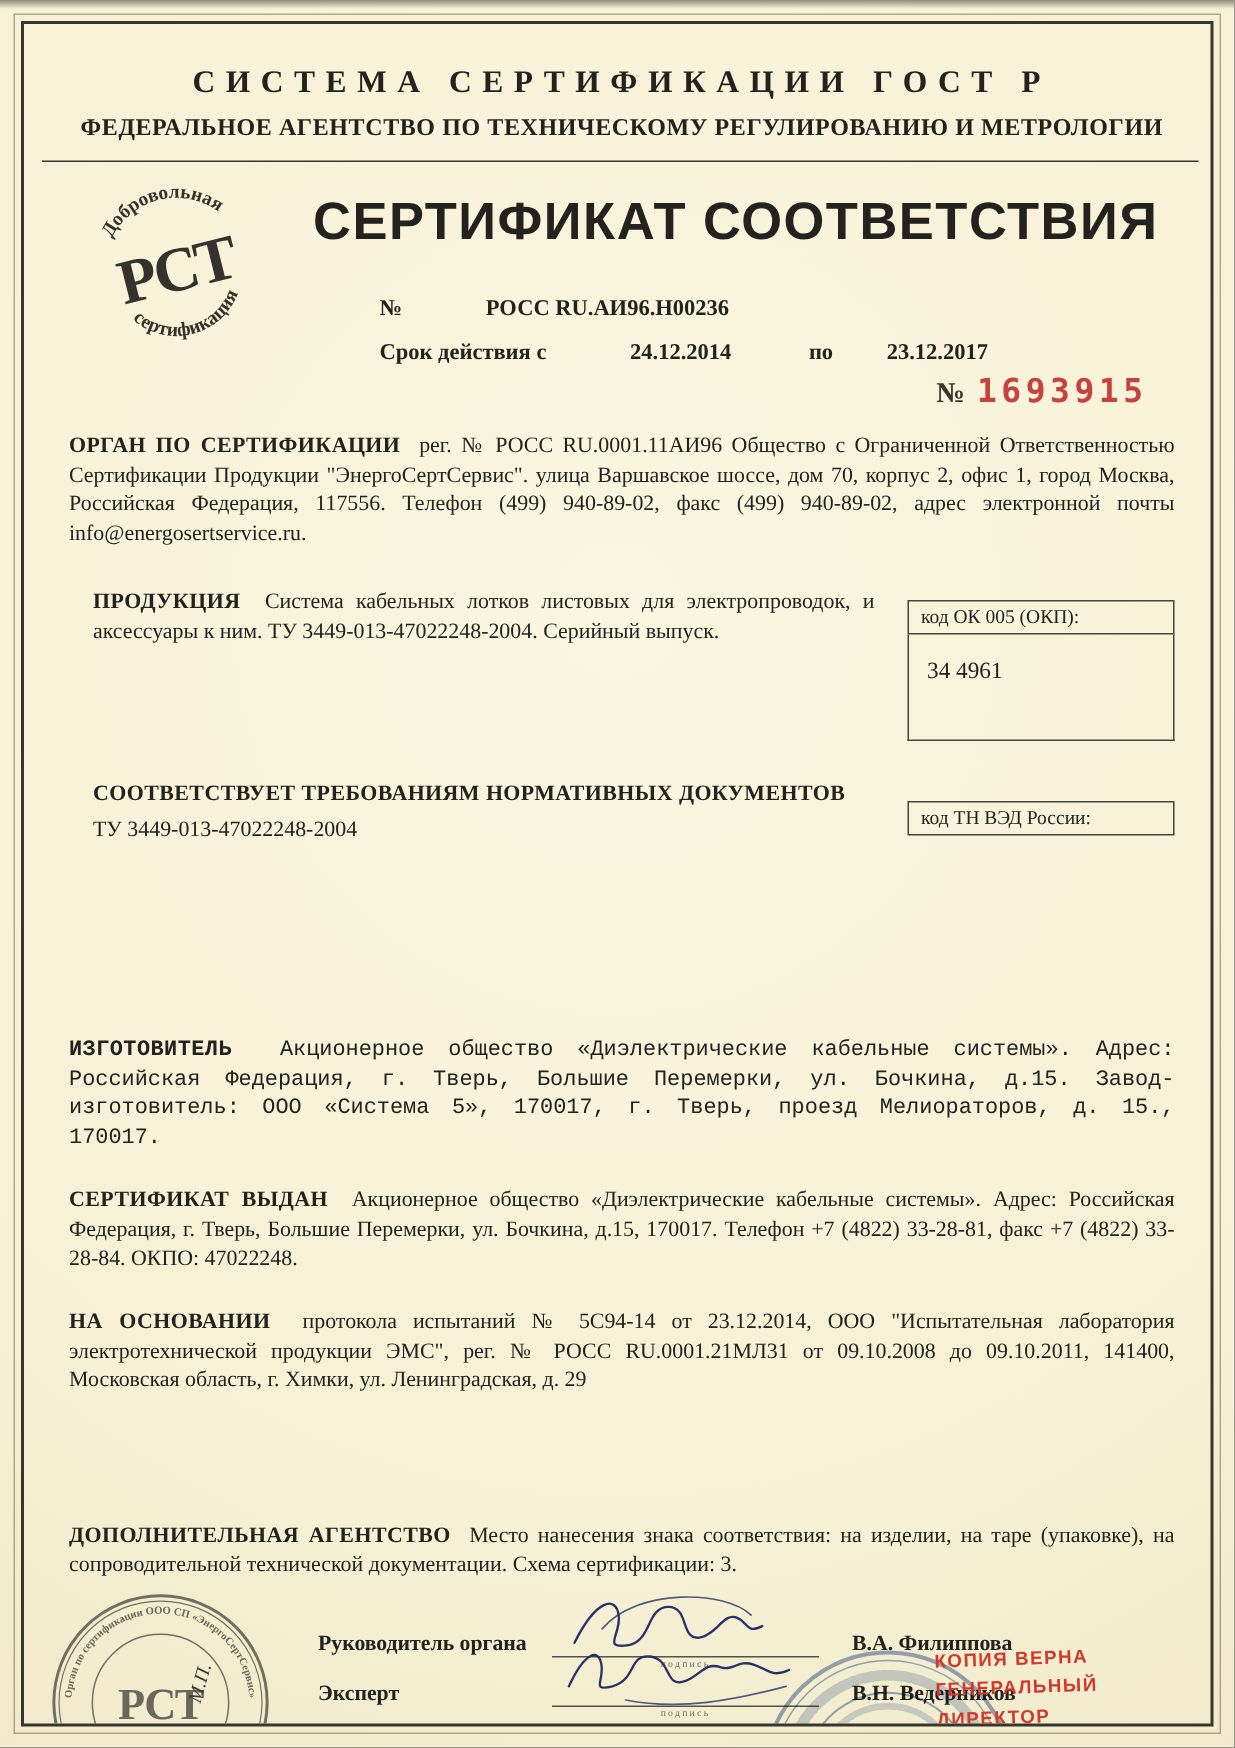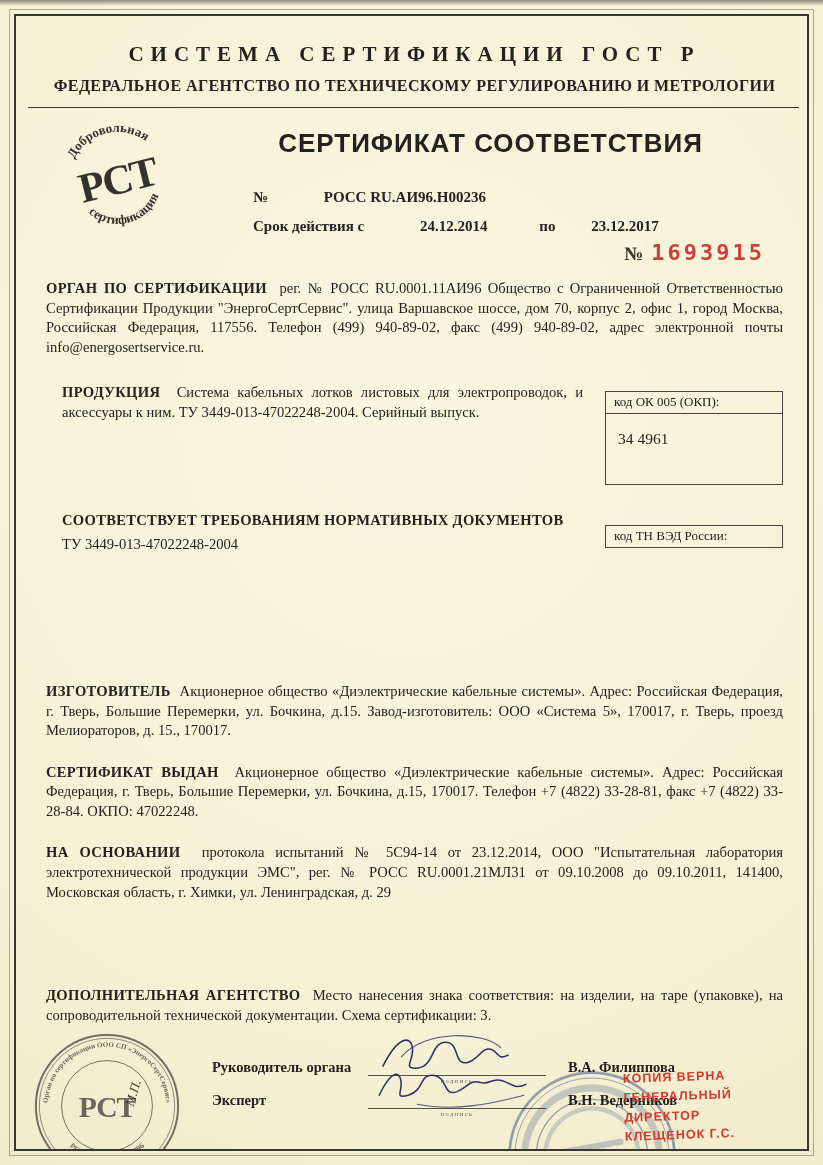--- a/index.html
+++ b/index.html
@@ -19,35 +19,35 @@
     padding:26px 24px 0 30px; overflow:hidden;
   }
   
   .sys { text-align:center; font-size:21px; font-weight:bold; letter-spacing:7px; }
   .agency { text-align:center; font-size:16px; font-weight:bold; letter-spacing:.4px; margin-top:10px; }
   .hrule { border:none; border-top:1.6px solid #37362f; margin:12px -16px 0 -18px; }
   
   .logo { position:absolute; left:26px; top:104px; }
   
   .titleblock { margin-left:152px; margin-top:20px; }
-  .title { text-align:center; font-family:"Liberation Sans","DejaVu Sans",sans-serif; font-size:26px; font-weight:bold; letter-spacing:1px; }
+  .title { text-align:center; font-family:"Liberation Sans","DejaVu Sans",sans-serif; font-size:35px; font-weight:bold; letter-spacing:1px; }
   .numrows { margin-top:24px; padding-left:55px; font-size:15px; font-weight:bold; line-height:1.9; }
   .numrows .gap-a { margin-left:52px;margin-top:36px; }
   .numrows .gap-b { margin-left:48px; }
   .numrows .gap-c { margin-left:32px; }
   .rednum { text-align:right; margin:0 18px 0 0; white-space:nowrap; }
   .rednum .rn-label { font-size:19px; font-weight:bold; color:#3a362e; margin-right:8px; }
   .rednum .rn-digits { font-family:"DejaVu Sans Mono",monospace; font-weight:bold; font-size:22px; letter-spacing:3px; color:#c7423c; }
   
   .sec { margin:0; font-size:14.6px; line-height:1.34; text-align:justify; }
   .sec b { letter-spacing:.3px; white-space:nowrap; }
   .m-organ   { margin-top:14px; }
   .m-product { margin-top:26px; }
   .m-conf    { margin-top:26px; }
-  .m-manu    { margin-top:84px; }
+  .m-manu    { margin-top:84px;font-family:Liberation Mono, monospace; }
   .m-issued  { margin-top:22px; }
   .m-basis   { margin-top:22px; }
   .m-add     { margin-top:84px; }
   .row { display:flex; align-items:flex-start;margin-left:16px; }
   .row .sec { flex:1; margin-right:22px; }
   .code-box { flex:0 0 178px; font-size:13px; }
   .code-box .lbl { border:1.2px solid #46453f; padding:2px 8px 3px; }
   .code-box .val { border:1.2px solid #46453f; border-top:none; height:54px; padding:16px 8px 0 12px; font-size:15.5px; }
   .code-box.open .val { border:none; height:34px; }
   .box-down { margin-top:8px; }

